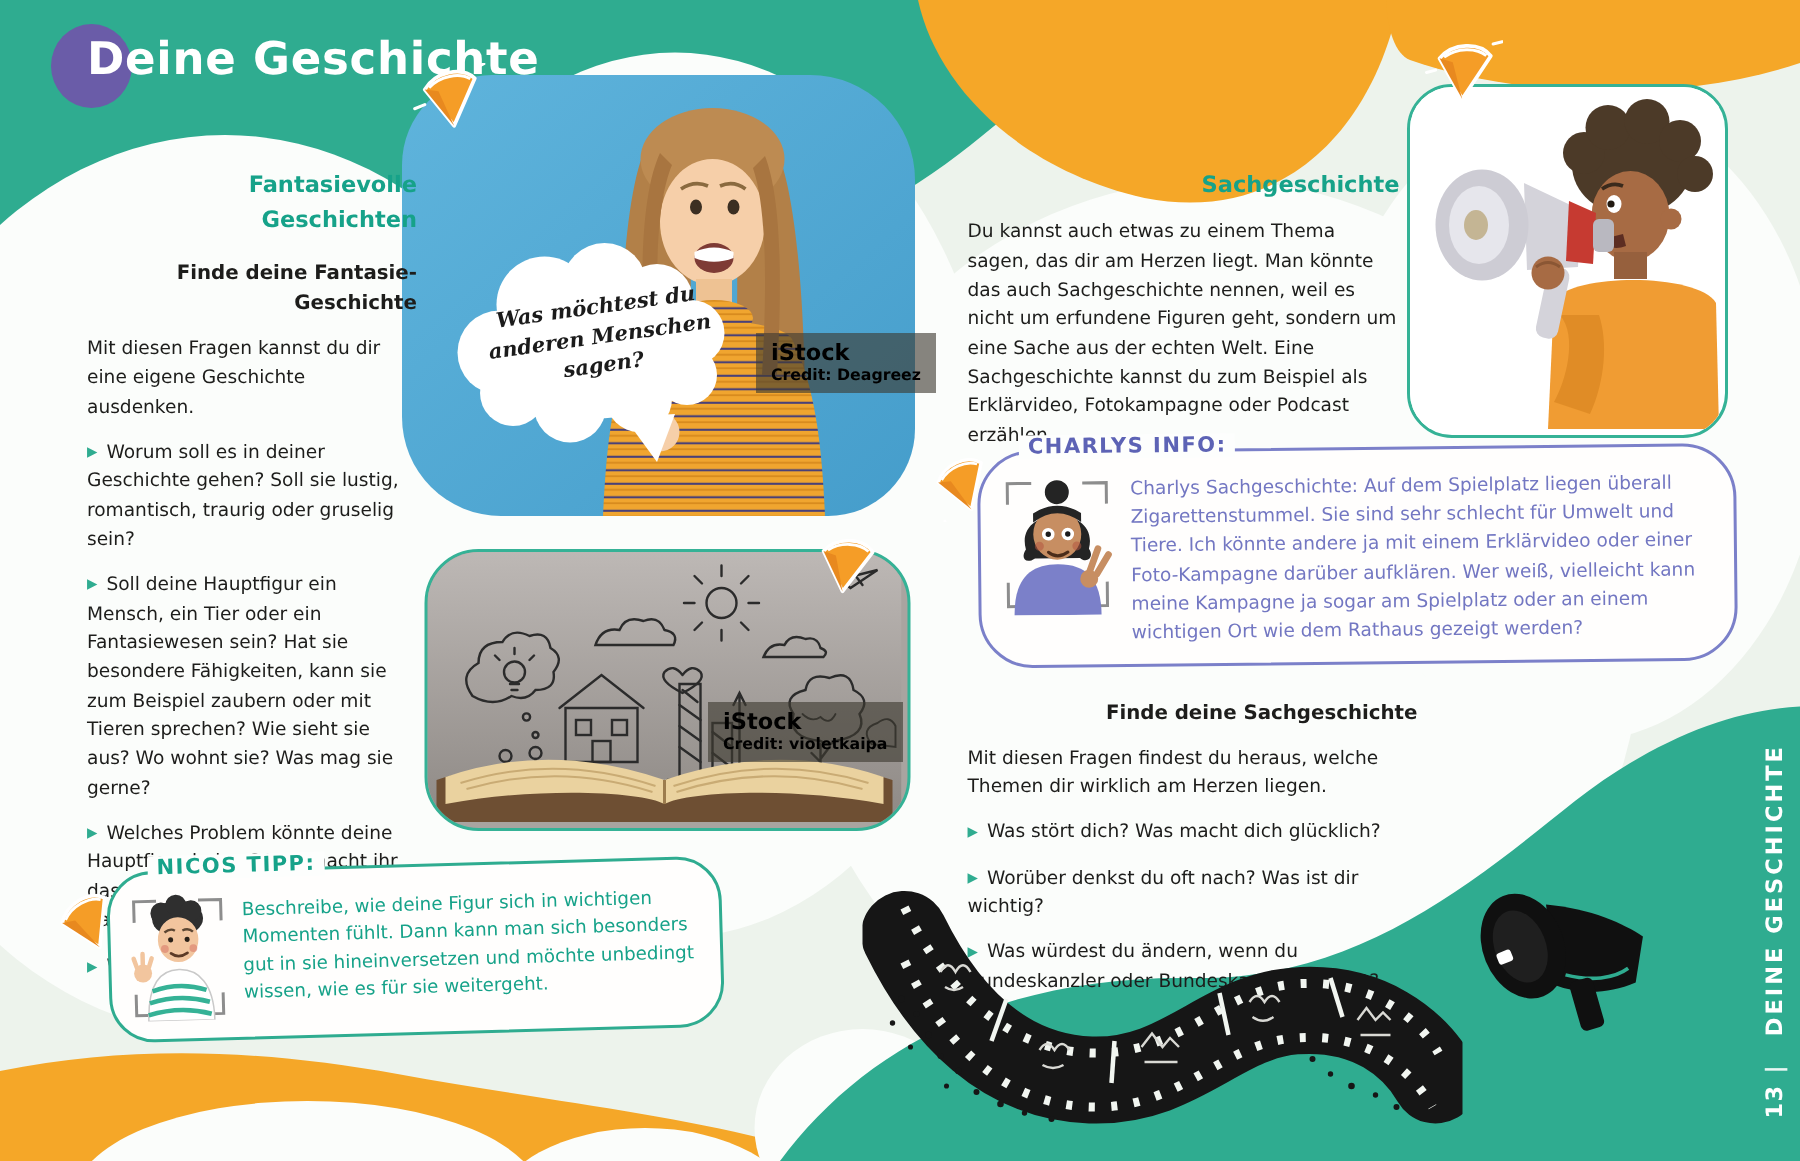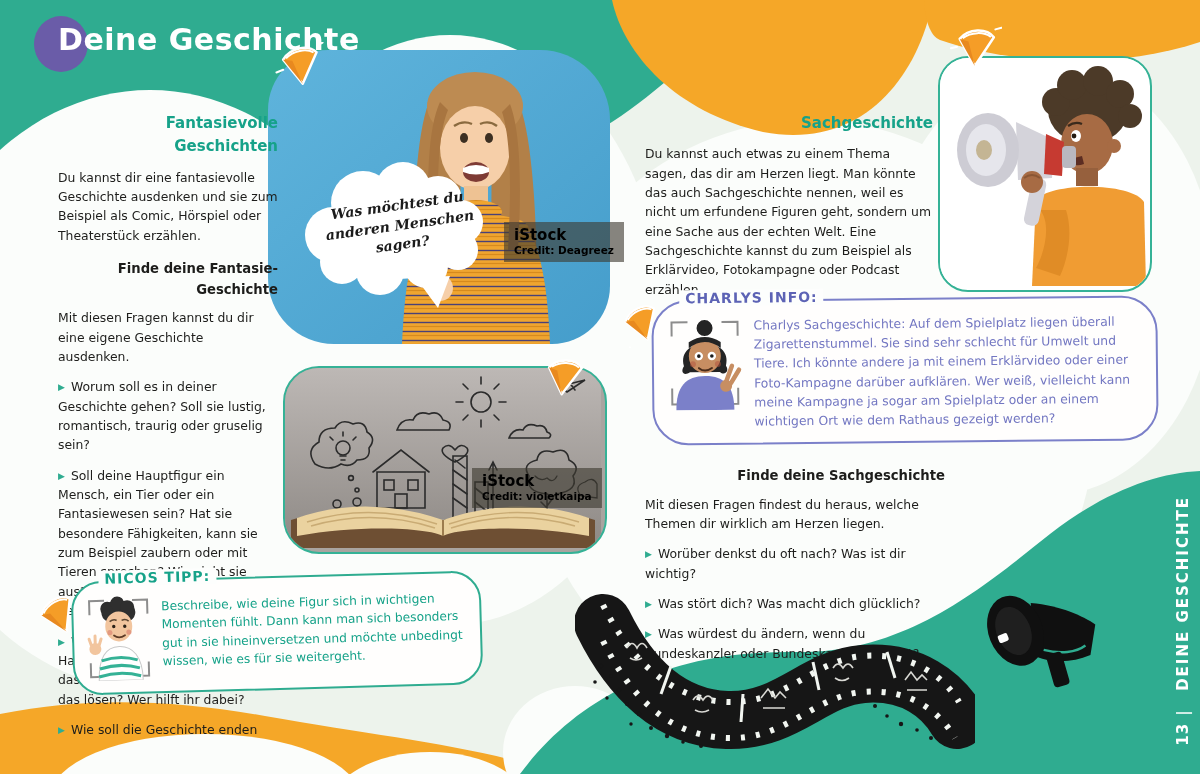--- a/index.html
+++ b/index.html
@@ -70,21 +70,20 @@
     <path d="M520,774 C575,700 665,650 795,652 C905,654 982,588 1050,534 C1104,492 1156,473 1200,471 L1200,774 Z" fill="#2fac90"></path>
     <path d="M612,0 C624,55 676,112 763,132 C856,150 916,85 933,0 Z" fill="#f5a728"></path>
     <path d="M924,0 L1200,0 L1200,42 C1118,70 1008,64 940,40 C930,36 925,20 924,0 Z" fill="#f5a728"></path>
   </svg>
 
   <div class="abs title-dot"></div>
   <div class="abs page-title">Deine Geschichte</div>
 
   <div class="abs col" style="left:58px;top:112px;width:220px;">
     <h3>Fantasievolle Geschichten</h3>
-    <p>Du kannst dir eine fantasievolle Geschichte ausdenken und sie zum Beispiel als Comic, Hörspiel oder Theaterstück erzählen.</p>
     <h4>Finde deine Fantasie-Geschichte</h4>
     <p>Mit diesen Fragen kannst du dir eine eigene Geschichte ausdenken.</p>
     <p class="bullet"><span class="bi">▶</span><span>Worum soll es in deiner Geschichte gehen? Soll sie lustig, romantisch, traurig oder gruselig sein?</span></p>
     <p class="bullet"><span class="bi">▶</span><span>Soll deine Hauptfigur ein Mensch, ein Tier oder ein Fantasiewesen sein? Hat sie besondere Fähigkeiten, kann sie zum Beispiel zaubern oder mit Tieren sprechen? Wie sieht sie aus? Wo wohnt sie? Was mag sie gerne?</span></p>
     <p class="bullet"><span class="bi">▶</span><span>Welches Problem könnte deine Hauptfigur haben? Wer macht ihr das Leben schwer? Wie kann sie das lösen? Wer hilft ihr dabei?</span></p>
     <p class="bullet"><span class="bi">▶</span><span>Wie soll die Geschichte enden</span></p>
   </div>
 
   <div class="abs photo photo-girl">
     <svg width="342" height="294" viewBox="0 0 342 294">
@@ -231,22 +230,22 @@
       <path d="M10,96 C10,72 20,62 39,62 C58,62 68,72 68,96 Z" fill="#7b80c9"></path>
       <path d="M60,68 L66,52 M65,69 L73,56" stroke="#c78e62" stroke-width="4.5" stroke-linecap="round"></path>
       <circle cx="60" cy="72" r="6" fill="#c78e62"></circle>
     </svg>
     <div class="info-text">Charlys Sachgeschichte: Auf dem Spielplatz liegen überall Zigarettenstummel. Sie sind sehr schlecht für Umwelt und Tiere. Ich könnte andere ja mit einem Erklärvideo oder einer Foto-Kampagne darüber aufklären. Wer weiß, vielleicht kann meine Kampagne ja sogar am Spielplatz oder an einem wichtigen Ort wie dem Rathaus gezeigt werden?</div>
   </div>
 
   <div class="abs col" style="left:645px;top:452px;width:300px;">
     <h4 style="margin-top:14px">Finde deine Sachgeschichte</h4>
     <p>Mit diesen Fragen findest du heraus, welche Themen dir wirklich am Herzen liegen.</p>
+    <p class="bullet"><span class="bi">▶</span><span>Was stört dich? Was macht dich glücklich?</span></p>
     <p class="bullet"><span class="bi">▶</span><span>Worüber denkst du oft nach? Was ist dir wichtig?</span></p>
-    <p class="bullet"><span class="bi">▶</span><span>Was stört dich? Was macht dich glücklich?</span></p>
     <p class="bullet"><span class="bi">▶</span><span>Was würdest du ändern, wenn du Bundeskanzler oder Bundeskanzlerin wärst?</span></p>
   </div>
 
   <div class="abs photo photo-boy">
     <svg width="206" height="228" viewBox="0 0 206 228">
       <rect width="206" height="228" fill="#ffffff"></rect>
       <g fill="#4c3a28">
         <ellipse cx="148" cy="52" rx="40" ry="34"></ellipse>
         <circle cx="116" cy="44" r="14"></circle>
           <circle cx="132" cy="27" r="15"></circle>

